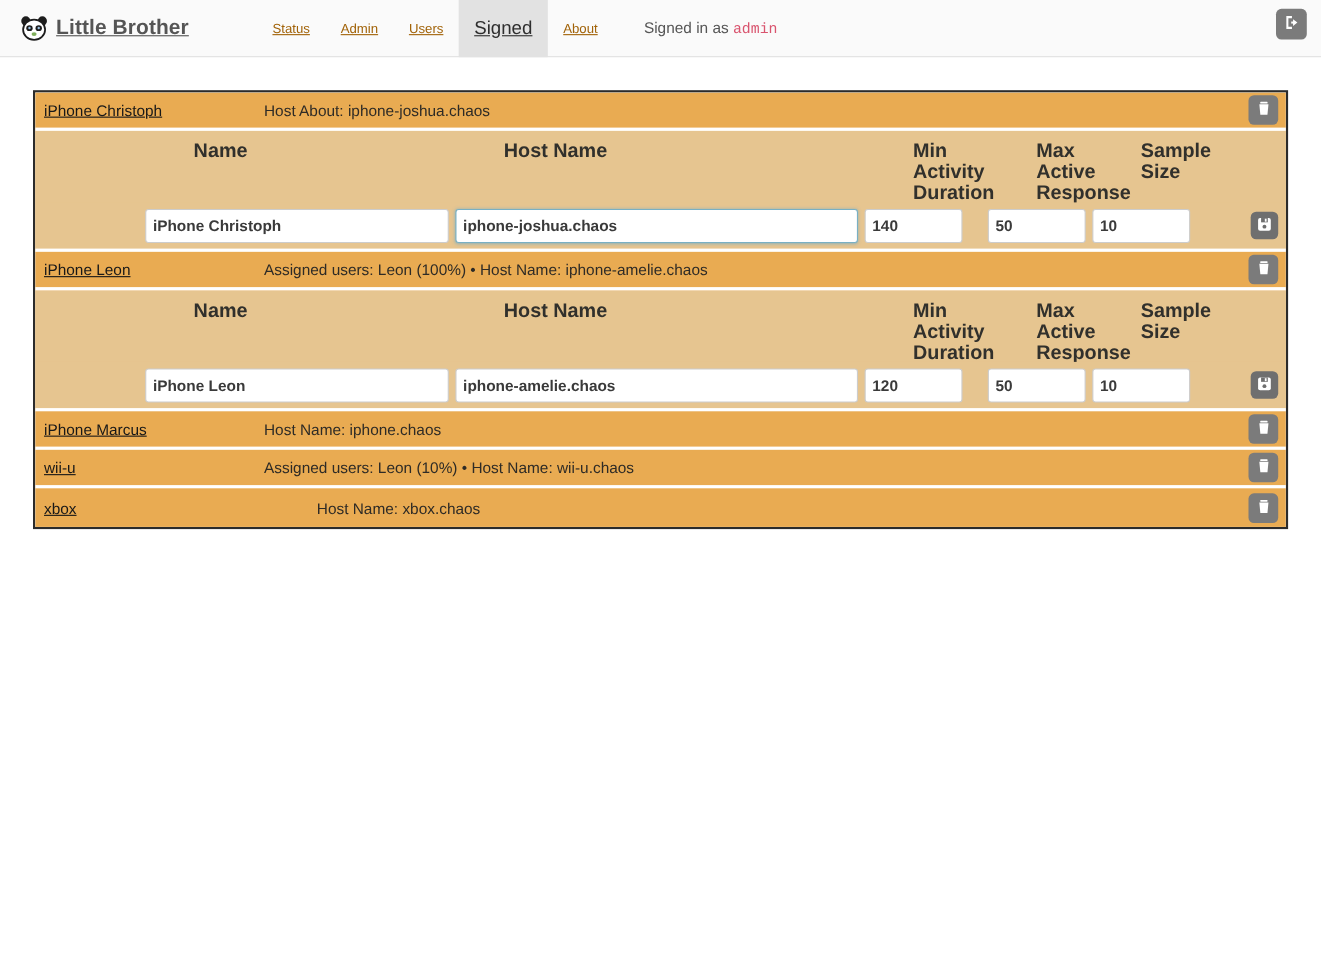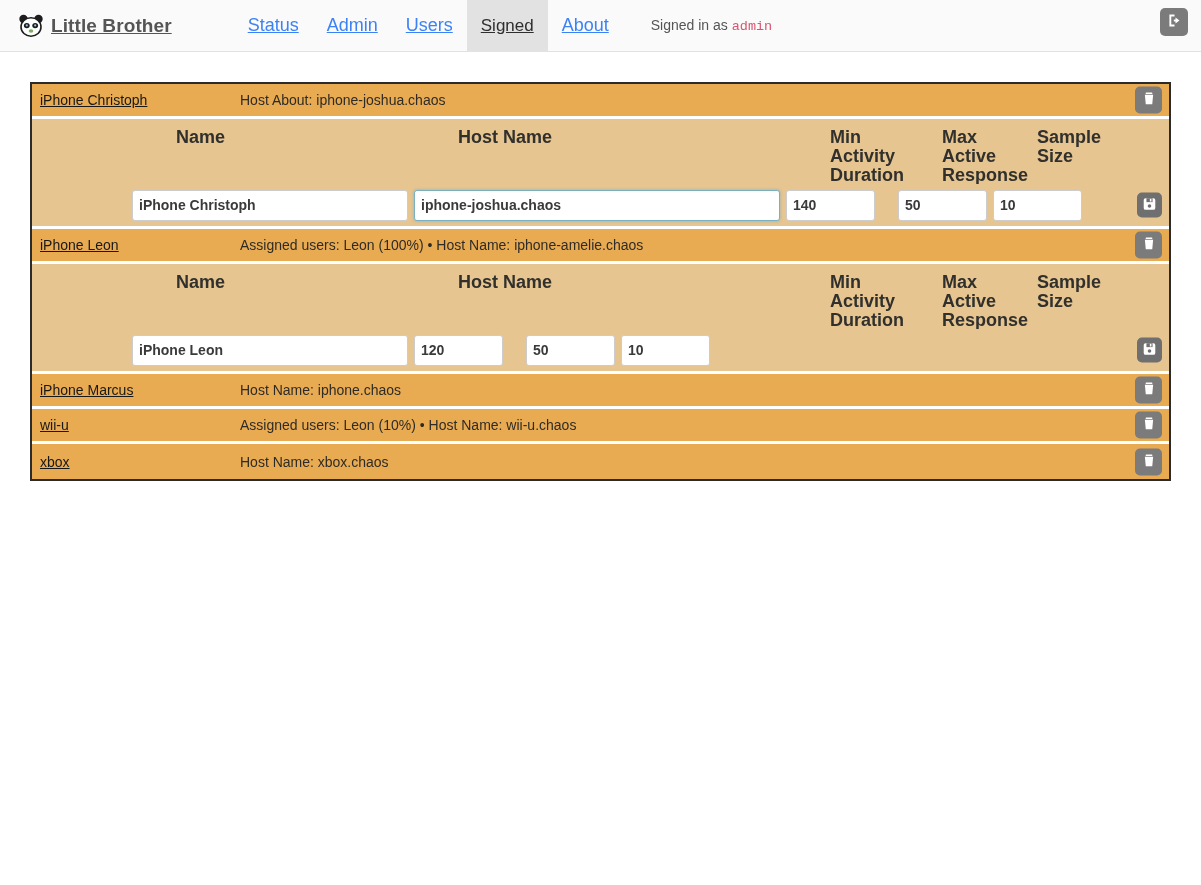--- a/index.html
+++ b/index.html
@@ -37,22 +37,22 @@
   .nav-links {
     display: flex;
     align-items: stretch;
     height: 52px;
     margin-left: 62px;
   }
   .nav-link {
     display: flex;
     align-items: center;
     padding: 0 14px;
-    font-size: 18px;
-    color: #3b82f6;
+    font-size: 12px;
+    color: #a16207;
     text-decoration: underline;
     cursor: pointer;
     white-space: nowrap;
   }
   .nav-link.active {
     background: #e2e2e2;
     color: #2e2e2e;
     font-size: 17px;
   }
   .signed-in {
@@ -201,21 +201,21 @@
     width: 25px; height: 25px;
     border-radius: 5px;
     background: #6f6f6f;
     display: flex;
     align-items: center;
     justify-content: center;
     cursor: pointer;
     border: none;
     padding: 0;
   }
-  .device-row:last-child { border-bottom: none; }
+  .device-row:last-child { border-bottom: none; gap: 48px; }
 </style>
 </head>
 <body>
 
 <div class="navbar">
   <a class="brand" href="#">
     <span class="brand-icon">
       <svg viewBox="0 0 26 26" width="26" height="26">
         <ellipse cx="5.5" cy="6" rx="4.2" ry="4.2" fill="#1d1d1d"></ellipse>
         <ellipse cx="20.5" cy="6" rx="4.2" ry="4.2" fill="#1d1d1d"></ellipse>
@@ -333,20 +333,23 @@
         <div class="col-min th">Min Activity Duration [s]</div>
         <div class="col-max th">Max Active Response Delay [ms]</div>
         <div class="col-sample th">Sample Size</div>
         <div class="col-act"></div>
       </div>
       <div class="edit-row">
         <div class="col-lead"></div>
         <div class="col-name fw">
           <input class="field" value="iPhone Leon" style="">
         </div>
+        <div class="col-host fw">
+          <input class="field" value="iphone-amelie.chaos" style="">
+        </div>
         <div class="col-min fw">
           <input class="field" value="120" style="">
         </div>
         <div class="col-max fw">
           <input class="field" value="50" style="">
         </div>
         <div class="col-sample fw">
           <input class="field" value="10" style="">
         </div>
         <div class="col-act"></div>

